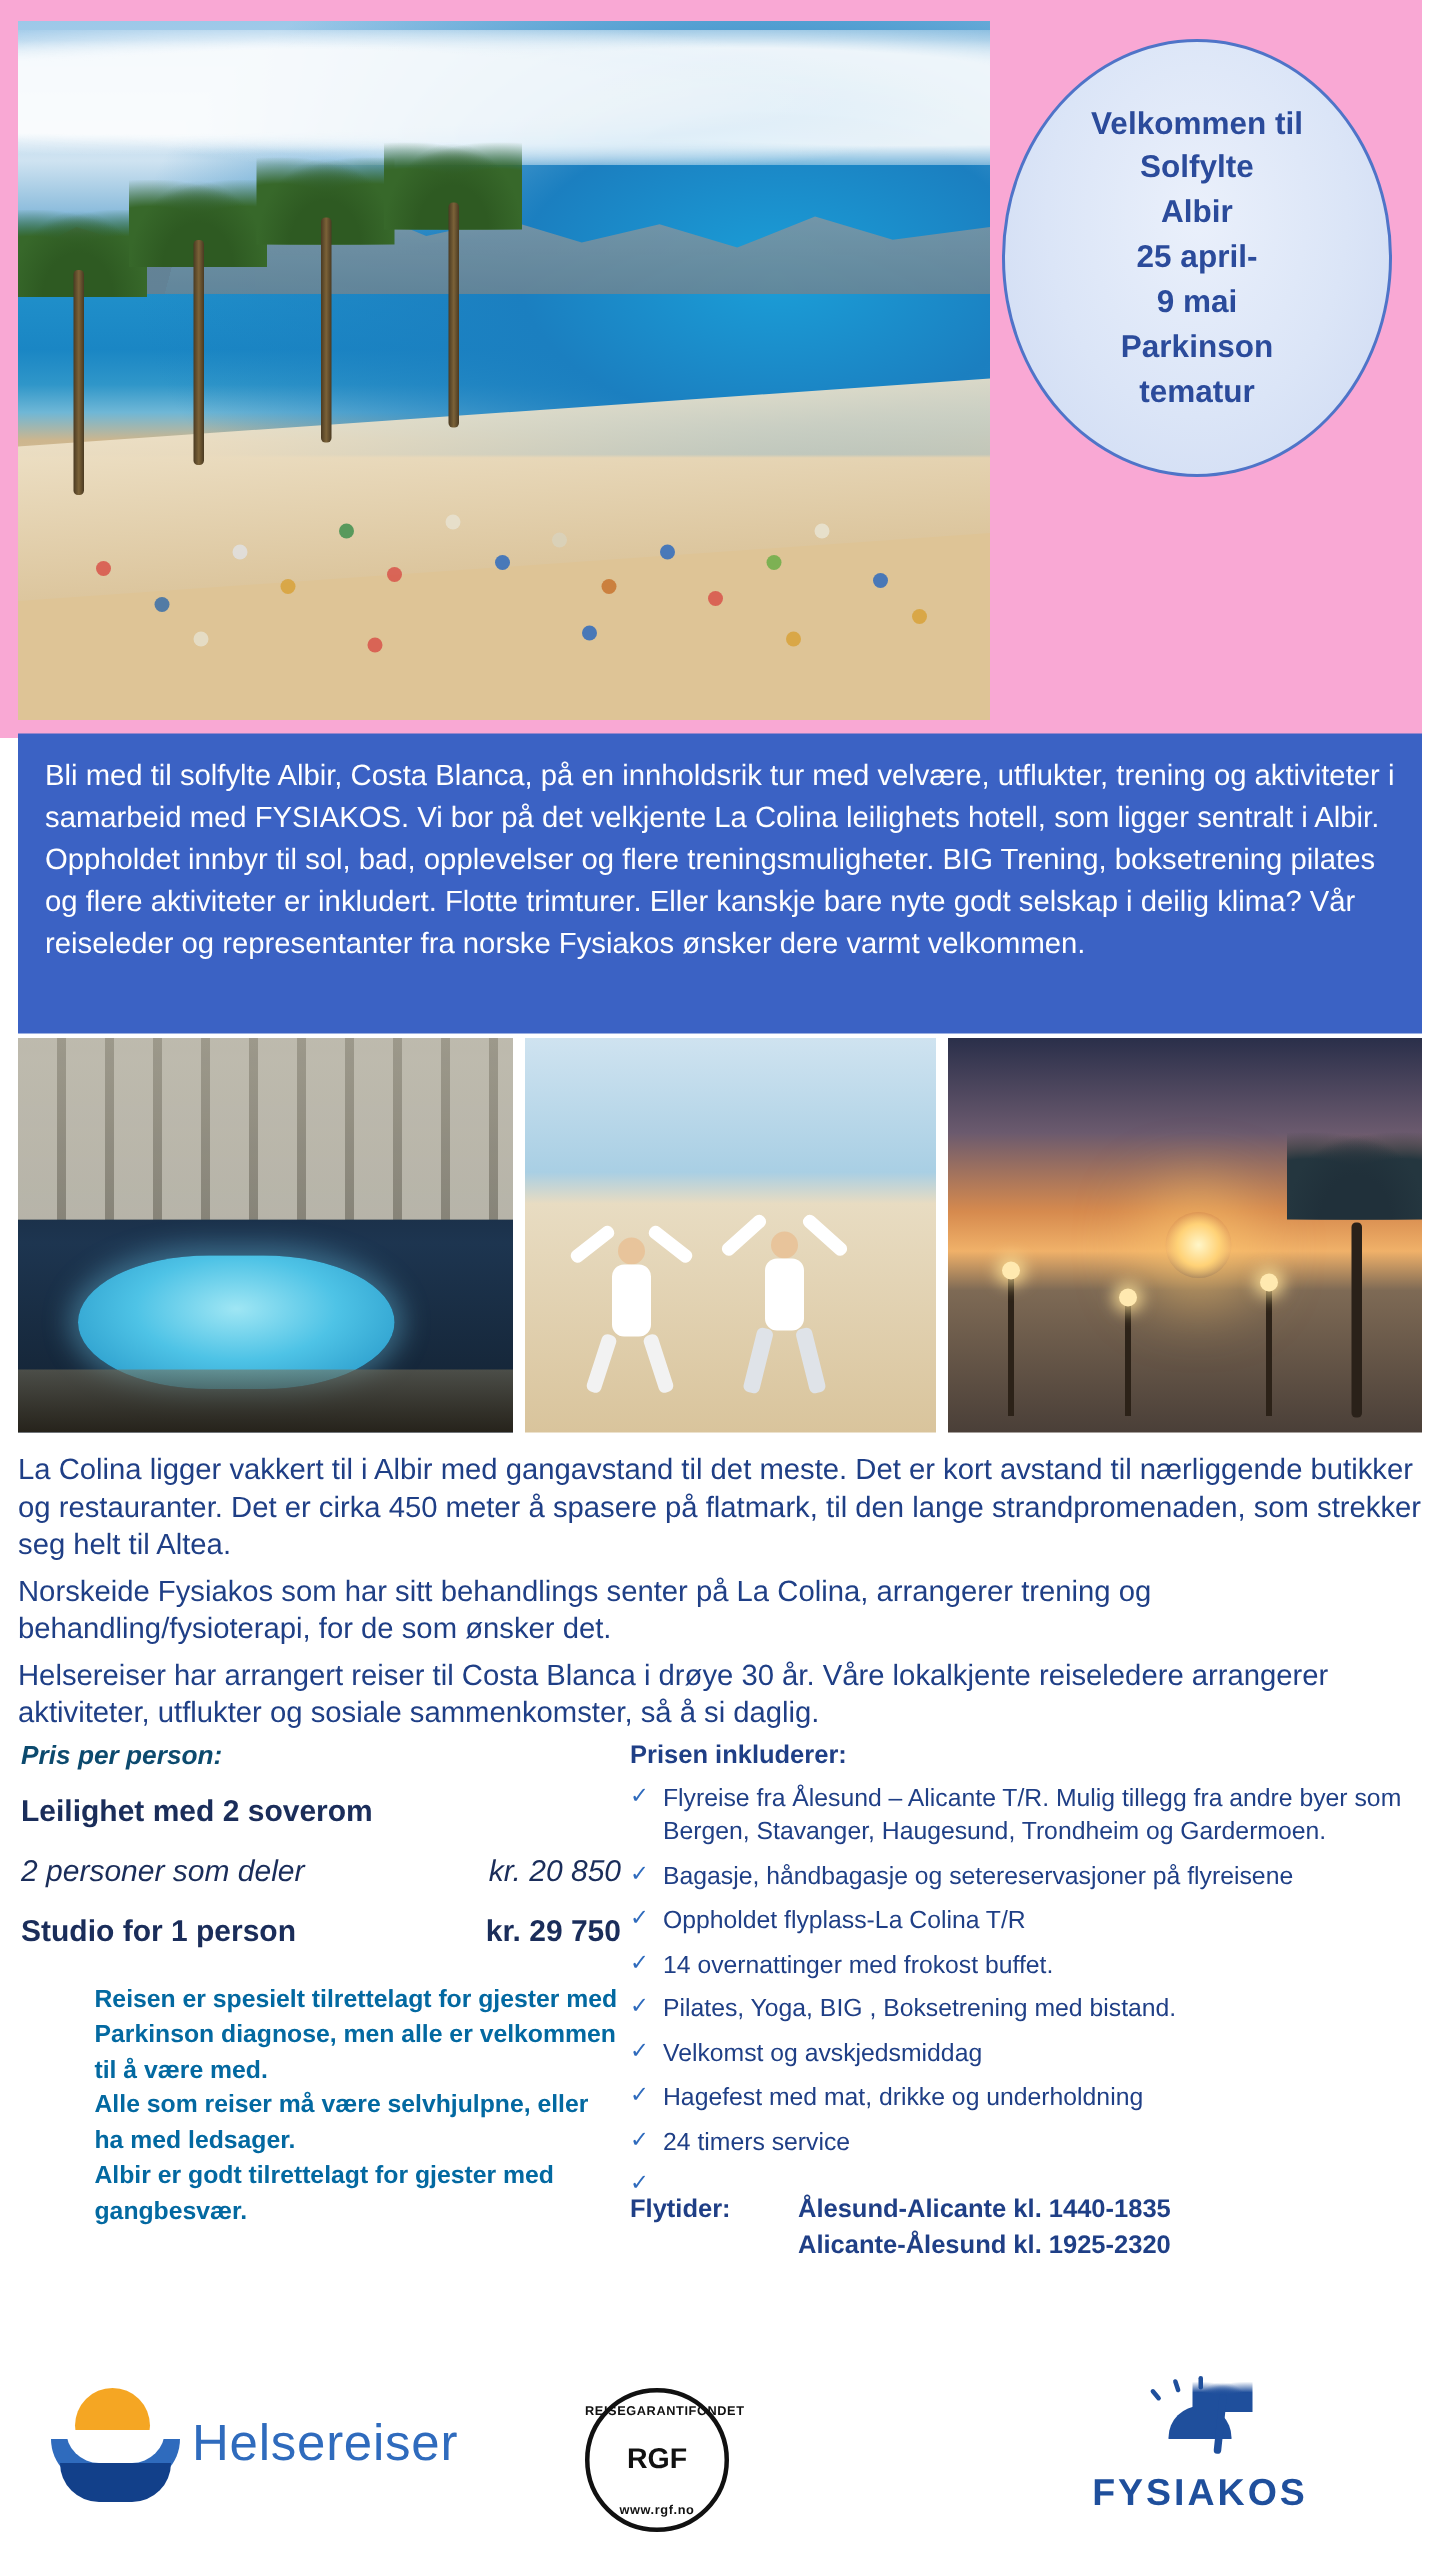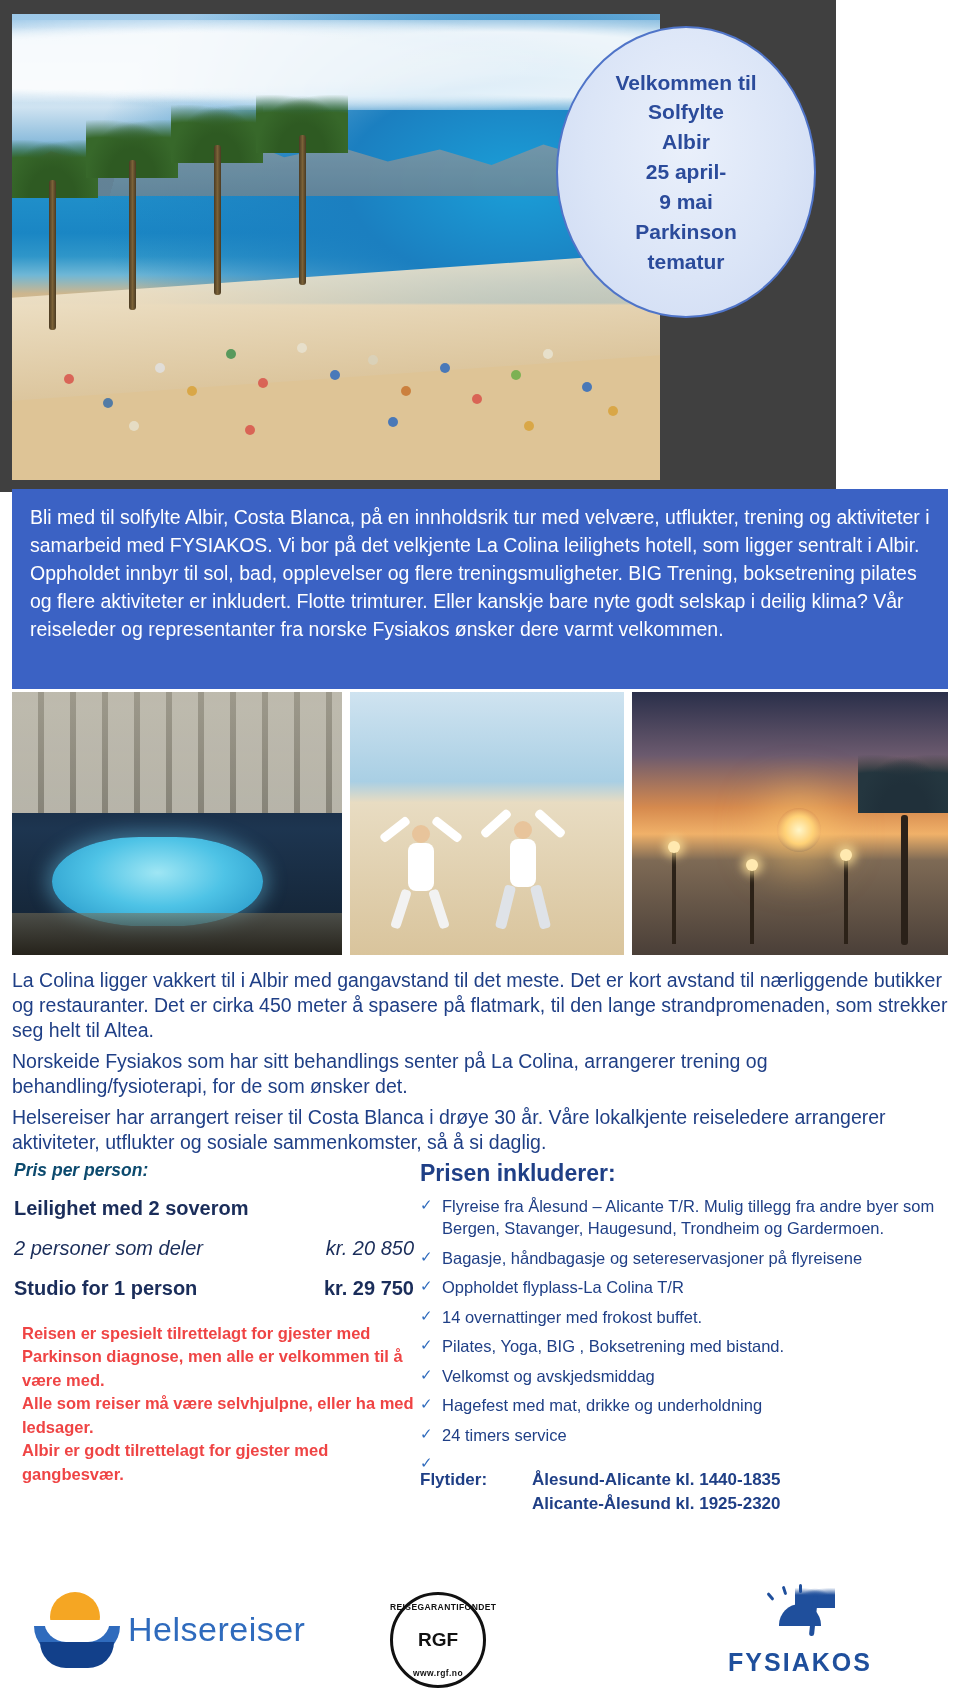--- a/index.html
+++ b/index.html
@@ -7,21 +7,21 @@
   body {
     width: 960px; height: 1707px;
     background: #ffffff;
     font-family: "Liberation Sans", sans-serif;
     color: #1a2d5a;
     overflow: hidden;
     position: relative;
   }
 
   
-  .hero { position: relative; width: 836px; height: 492px; background:#404040; }
+  .hero { position: relative; width: 948px; height: 492px; background:#f9a8d4; }
   .hero-photo {
     position:absolute; left:12px; top:14px; width:648px; height:466px;
     background:
       
       linear-gradient(to bottom, rgba(255,255,255,0) 62%, rgba(222,196,150,1) 62.5%),
       radial-gradient(ellipse at 78% 36%, #1b9fd8 0%, #1b7fc0 24%, rgba(27,127,192,0) 60%),
       linear-gradient(to bottom,
         #9cc8e8 0%, #bcd9ee 12%, #cfe3f1 20%,
         #8fbedd 27%, #2f8fc4 32%,
         #1f8ec9 40%, #1a86c4 47%,
@@ -141,23 +141,23 @@
   .col-right { position:absolute; left:420px; top:0; width:520px; }
 
   .price-title { font-size:17.5px; font-style:italic; font-weight:bold; color:#0c4a6e; margin:0 0 16px 0; }
   .price-row { display:flex; justify-content:space-between; font-size:20px; margin:0 0 17px 0; }
   .price-row .lbl { font-weight:bold; }
   .price-row.italic .lbl { font-style:italic; font-weight:normal; }
   .price-row.italic .val { font-style:italic; }
   .price-row .val { font-weight:bold; }
   .price-row.italic .val { font-weight:normal; }
 
-  .note { margin-top:22px; font-size:16.5px; font-weight:bold; line-height:1.42; color:#ef4444; padding-left:8px; }
-
-  .inc-title { font-size:23px; font-weight:bold; color:#1f3f86; margin:0 0 8px 0; }
+  .note { margin-top:22px; font-size:16.5px; font-weight:bold; line-height:1.42; color:#0369a1; padding-left:8px;margin-left:41px; }
+
+  .inc-title { font-size:17px; font-weight:bold; color:#1f3f86; margin:0 0 8px 0; }
   .inc-list { list-style:none; margin:0; padding:0; font-size:16.5px; line-height:1.36; color:#1f3f86; }
   .inc-list li { position:relative; padding-left:22px; margin-bottom:7px; }
   .inc-list li .tick { position:absolute; left:0; top:0; color:#2f6bbd; font-size:15px; }
 
   .flight { margin-top:24px; display:flex; font-size:17px; color:#1f3f86; }
   .flight .fl-label { font-weight:bold; width:112px; flex:0 0 112px; }
   .flight .fl-times div { margin-bottom:4px;font-weight:bold; }
 
   
   .footer { position:absolute; left:0; top:1574px; width:960px; height:133px; }

